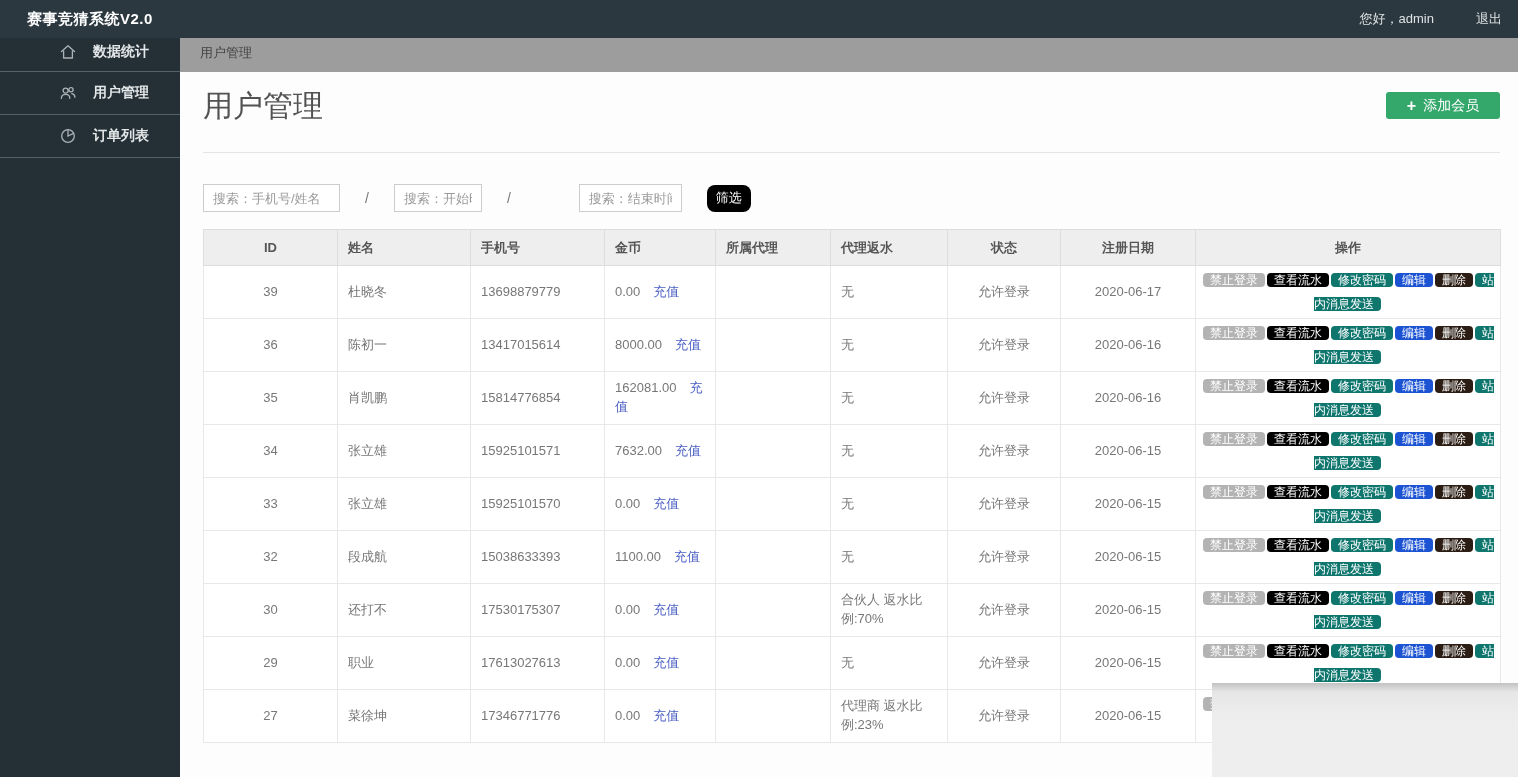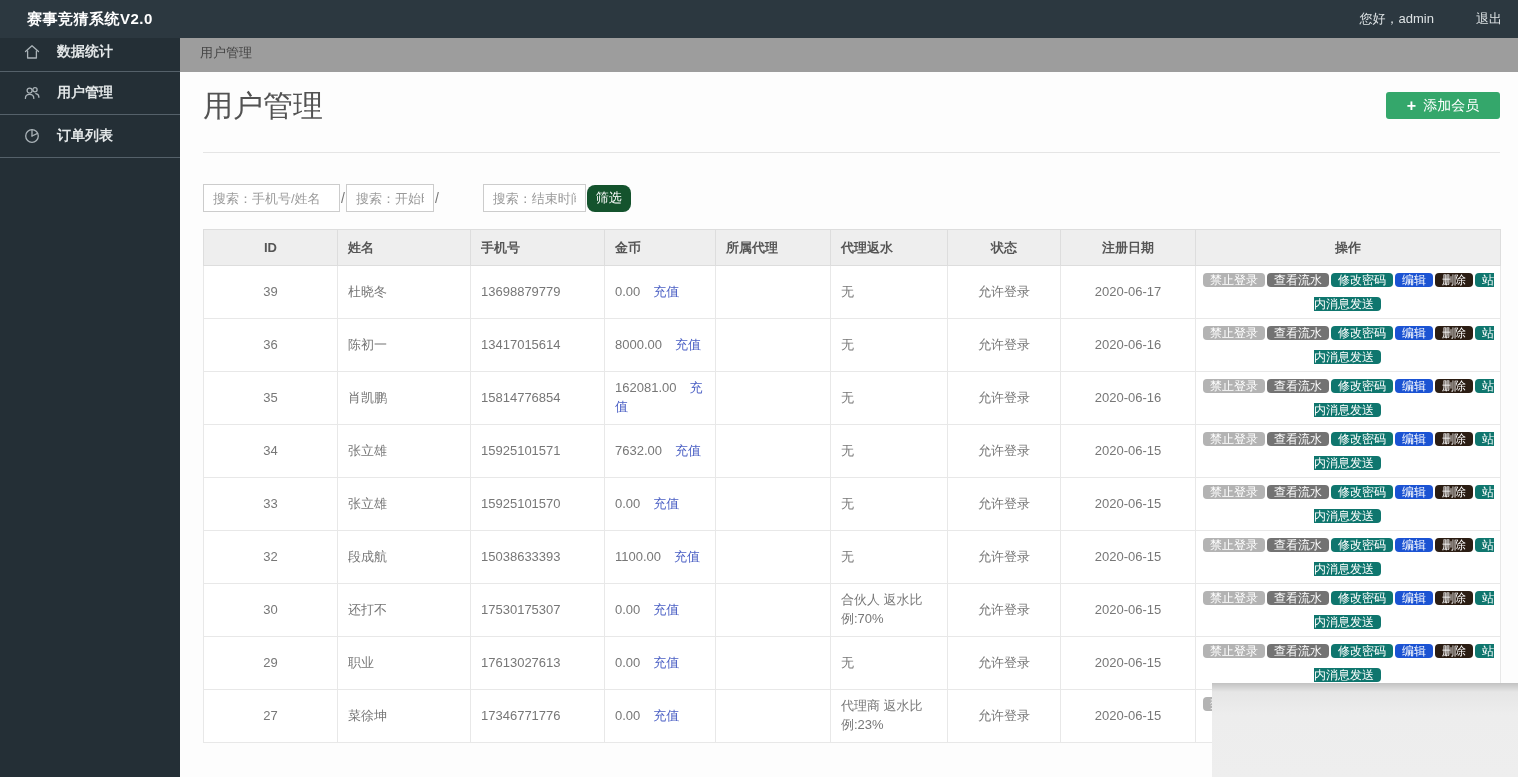--- a/index.html
+++ b/index.html
@@ -19,21 +19,21 @@
   .topbar-right { display:flex; align-items:center; gap:42px; padding-right:16px; }
   .topbar-right span, .topbar-right a { color:#dde2e4; font-size:13px; text-decoration:none; }
   .logout { cursor:pointer; }
   
   .sidebar {
     position:absolute; left:0; top:33px; width:180px; height:744px;
     background:#242f36; z-index:9;
   }
   .side-item {
     display:flex; align-items:center; gap:15px; height:42px; padding-left:22px;
-    color:#e3e7e8; font-size:14px; font-weight:bold; cursor:pointer;
+    color:#e3e7e8; font-size:14px; font-weight:bold; cursor:pointer;margin-left:36px;
   }
   .side-item:first-child { height:38px; }
   .side-sep { height:1px; background:#55616a; }
   .side-icon { width:20px; height:20px; display:inline-flex; align-items:center; justify-content:center; }
   .side-icon svg { stroke:#aab3b8; fill:none; stroke-width:1.3; stroke-linecap:round; stroke-linejoin:round; }
   
   .breadcrumb-bar {
     position:absolute; left:180px; top:33px; width:1338px; height:39px;
     background:#9d9d9d; display:flex; align-items:center; padding-left:20px;
   }
@@ -49,30 +49,30 @@
   }
   .add-btn {
     position:absolute; top:20px; left:1206px; width:114px; height:27px;
     background:#34a76b; color:#fff; border:none; border-radius:3px;
     font-size:14px; display:flex; align-items:center; justify-content:center; gap:7px;
     cursor:pointer; font-family:inherit;
   }
   .plus-icon { font-weight:bold; font-size:16px; line-height:1; }
   .title-divider { position:absolute; left:23px; top:80px; width:1297px; height:1px; background:#e5e5e5; }
   
-  .filter-bar { position:absolute; left:23px; top:112px; display:flex; align-items:center; gap:1px; }
+  .filter-bar { position:absolute; left:23px; top:112px; display:flex; align-items:center; gap:25px; }
   .filter-bar input {
     height:28px; border:1px solid #cccccc; background:#fff; padding:0 9px;
     font-size:13px; color:#555; font-family:inherit;
   }
   .filter-bar input::placeholder { color:#9a9a9a; }
   .in-name { width:137px; } .in-start { width:88px; } .in-end { width:103px;margin-left:43px; }
   .sep { color:#777; font-size:14px; }
   .filter-btn {
-    height:27px; padding:0 9px; background:#14532d; color:#fff; border:none;
+    height:27px; padding:0 9px; background:#000000; color:#fff; border:none;
     border-radius:8px; font-size:13px; cursor:pointer; font-family:inherit;
   }
   
   .user-table {
     position:absolute; left:23px; top:157px; width:1297px;
     border-collapse:collapse; table-layout:fixed; background:#fff;
     font-size:13px; color:#777;
   }
   .user-table th {
     background:#eeeeee; height:36px; color:#555; font-size:13px; font-weight:bold;
@@ -85,21 +85,21 @@
   }
   td.c-id, td.c-status, td.c-date { text-align:center; }
   td.c-rebate { padding:0 14px 0 10px; }
   .recharge { color:#4a5fc4; text-decoration:none; margin-left:13px; cursor:pointer;margin-top:44px; }
   td.c-ops { text-align:center; padding:2px 4px; line-height:24px; }
   .chip {
     border-radius:4px; padding:0 7px; margin:0 1px; color:#ffffff;
     font-size:12px; text-decoration:none; cursor:pointer; white-space:normal;
   }
   .chip-gray  { background:#b3b3b3; }
-  .chip-olive { background:#737373; }
+  .chip-olive { background:#000000; }
   .chip-green { background:#0f766e; }
   .chip-blue  { background:#1b53d3; }
   .chip-dark  { background:#2b1d13; }
   
   .overlay-box {
     position:absolute; left:1212px; top:683px; width:306px; height:94px; z-index:20;
     background:linear-gradient(180deg,#c2c2c2 0px,#e6e6e6 9px,#ededed 32px,#eeeeee 100%);
   }
 </style>
 </head>

